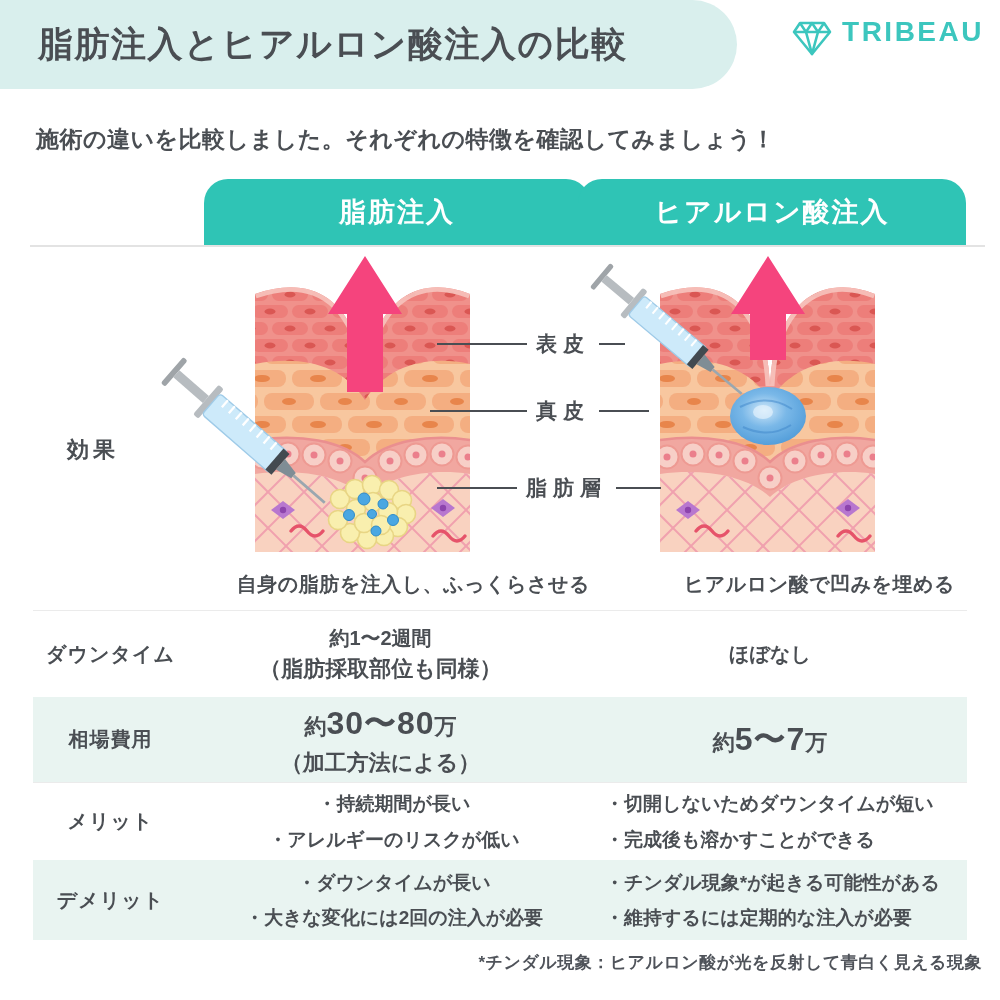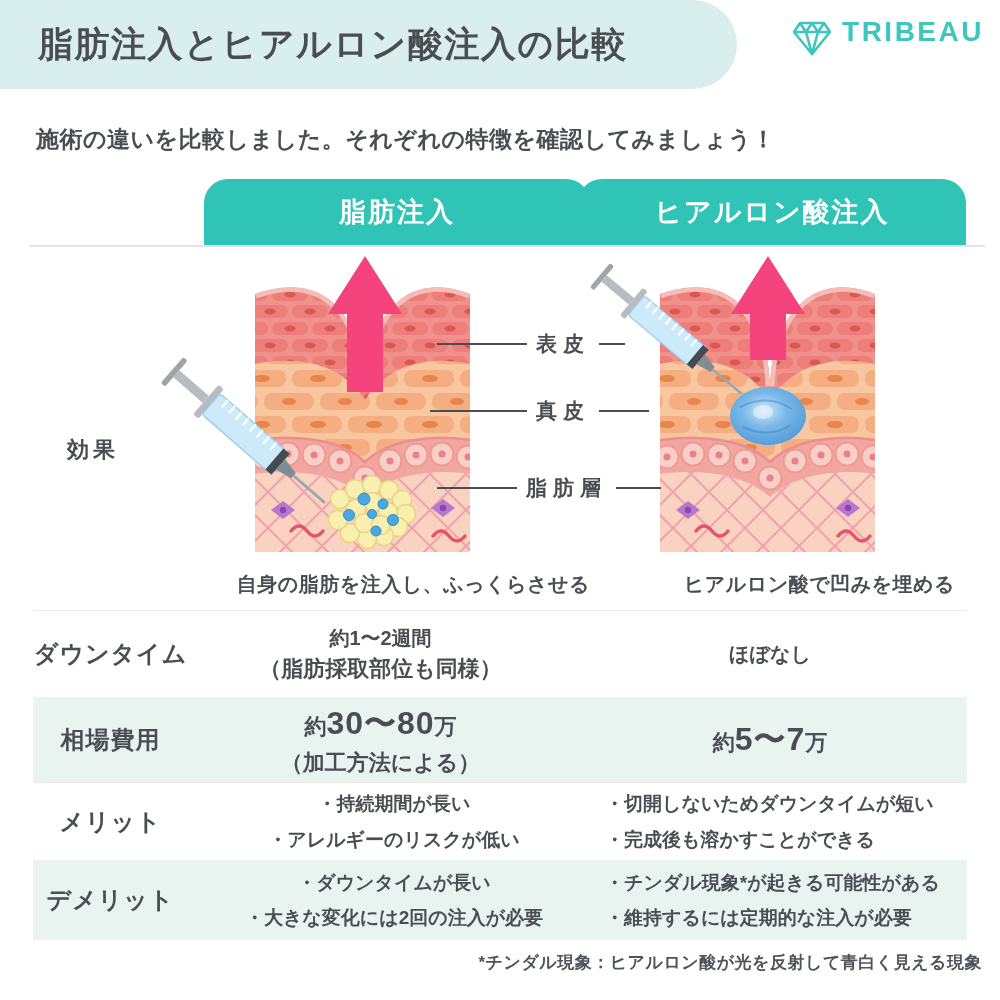--- a/index.html
+++ b/index.html
@@ -39,21 +39,21 @@
   .layer-row .lt{font-size:21px;font-weight:800;letter-spacing:6px;margin:0 9px;white-space:nowrap;}
   .caption{position:absolute;top:571px;font-size:20px;font-weight:800;text-align:right;letter-spacing:0.5px;}
   .caption-left{left:150px;width:440px;}
   .caption-right{left:595px;width:360px;}
   
   .ctable{position:absolute;top:610px;left:33px;width:934px;}
   .trow{display:grid;grid-template-columns:155px 385px 1fr;align-items:center;box-sizing:border-box;}
   .trow.white{background:#ffffff;border-top:1px solid #ebebeb;}
   .trow.teal{background:#e9f4f1;}
   .r1{height:87px;} .r2{height:85px;} .r3{height:78px;} .r4{height:80px;}
-  .tlabel{text-align:center;font-size:24px;font-weight:800;letter-spacing:1px;}
+  .tlabel{text-align:center;font-size:20px;font-weight:800;letter-spacing:1px;}
   .tcell{text-align:center;line-height:1.45;}
   .vmain{font-size:20px;font-weight:800;}
   .vsub{font-size:22px;font-weight:600;}
   .money .pre,.money .post{font-size:22px;font-weight:800;}
   .money .num{font-size:32px;font-weight:800;letter-spacing:1px;}
   .blist{text-align:left;font-size:19px;font-weight:600;line-height:1.85;}
   .blist.bl-left{padding-left:27px;text-align:center;}
   .blist.bl-right{padding-left:32px;}
   
   .footnote{position:absolute;top:951px;right:18px;font-size:17px;font-weight:600;color:#4f535a;letter-spacing:0.5px;}

